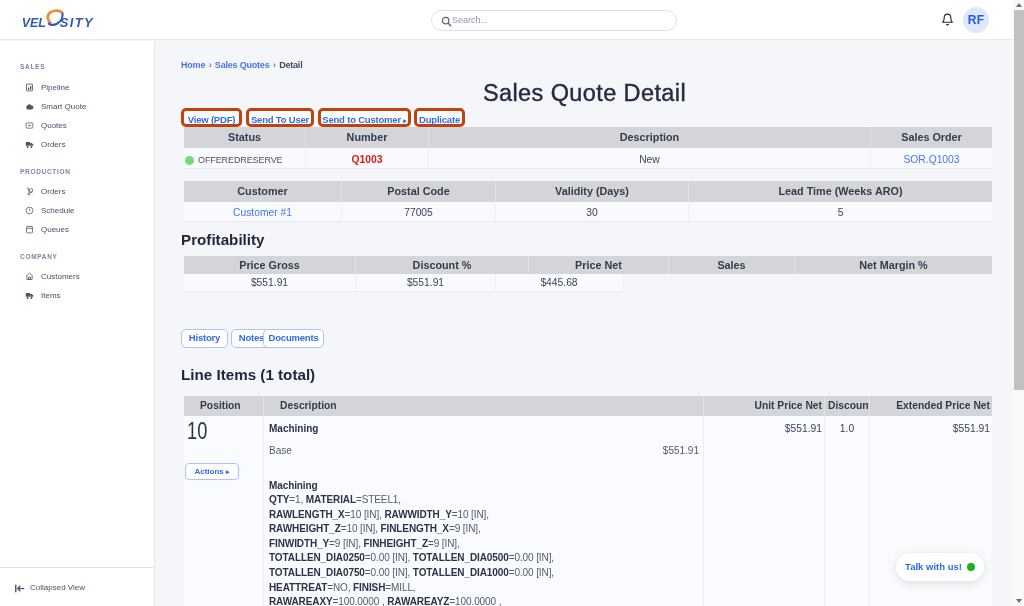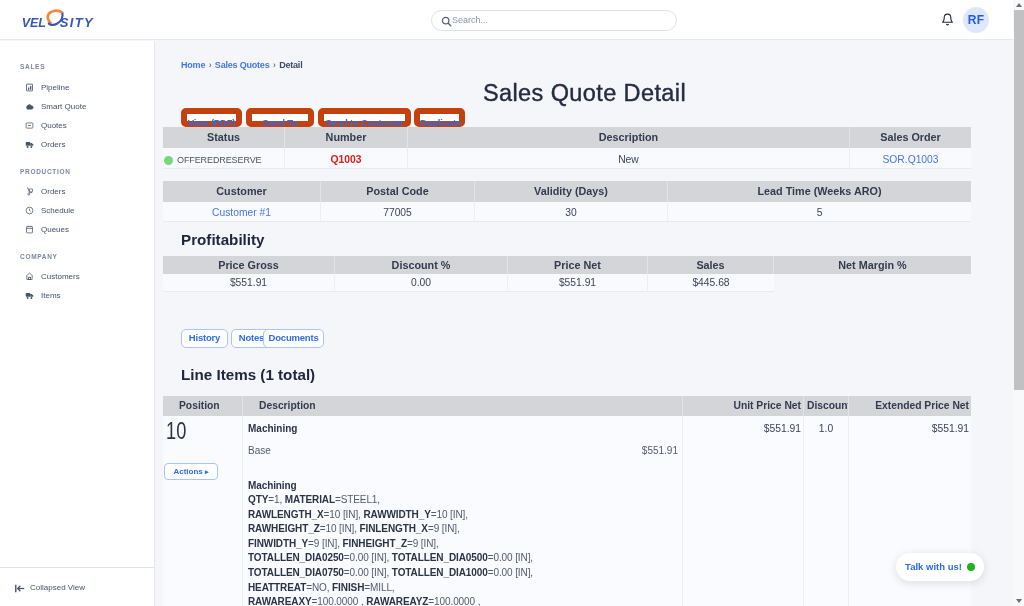--- a/index.html
+++ b/index.html
@@ -25,25 +25,25 @@
 #collapse { position:absolute; left:0; bottom:0; width:154px; height:39px; border-top:1px solid #dfe2ea; }
 #collapse .lbl { position:absolute; left:30px; top:15px; font-size:8px; color:#44506b; }
 #collapse svg { position:absolute; left:15px; top:16px; }
 
 
 #crumb { position:absolute; left:181px; top:60px; font-size:9px; font-weight:bold; letter-spacing:-0.2px; color:#3e4a66; }
 #crumb a { color:#4576e8; text-decoration:none; }
 #crumb .sep { color:#6b7790; padding:0 3.5px; font-size:8.5px; }
 #title { position:absolute; left:156px; top:80px; width:857px; text-align:center; font-size:23.5px; color:#252c41; letter-spacing:0.4px; -webkit-text-stroke:0.4px #252c41; }
 
-.btn { position:absolute; height:19px; background:#fff; border:6px solid #c2410c; border-radius:5px; color:#2f6be4; font-size:9.5px; font-weight:bold; letter-spacing:-0.2px; text-align:center; line-height:17px; }
+.btn { position:absolute; height:19px; background:#fff; border:3px solid #c2410c; border-radius:5px; color:#2f6be4; font-size:9.5px; font-weight:bold; letter-spacing:-0.2px; text-align:center; line-height:17px; }
 .caret { font-size:7px; }
 
 
-.tbl { position:absolute; left:163px; width:808px; }
+.tbl { position:absolute; left:184px; width:808px; }
 .trow { display:flex; }
 .trow > div { flex:0 0 auto; overflow:hidden; white-space:nowrap; }
 .thead > div { background:#d4d5d9; font-weight:bold; font-size:10.8px; color:#333b4e; text-align:center; border-right:1px solid #e2e3e7; }
 .thead > div:last-child { border-right:none; }
 .tbody > div { background:#f9fafd; font-size:10.3px; color:#3c4459; text-align:center; border-right:1px solid #eceef3; border-bottom:1px solid #e8eaf0; }
 .tbody > div:last-child { border-right:none; }
 
 
 #t1 { top:127px; }
 #t1 .thead > div { height:21px; line-height:21px; }
@@ -146,21 +146,20 @@
   <div class="tbl" id="t3">
     <div class="trow thead">
         <div class="c1">Price Gross</div>
         <div class="c2">Discount %</div>
         <div class="c3">Price Net</div>
         <div class="c4">Sales</div>
         <div class="c5">Net Margin %</div>
       </div>
     <div class="trow tbody">
         <div class="c1">$551.91</div>
-        <div class="c2">0.00</div>
         <div class="c3">$551.91</div>
         <div class="c4">$445.68</div>
       </div>
   </div>
 
   <div class="tab" style="left:181px; top:329px; width:47px;">History</div>
   <div class="tab" style="left:231px; top:329px; width:41px;">Notes</div>
   <div class="tab" style="left:263px; top:329px; width:61px;">Documents</div>
 
   <div id="lititle">Line Items (1 total)</div>

